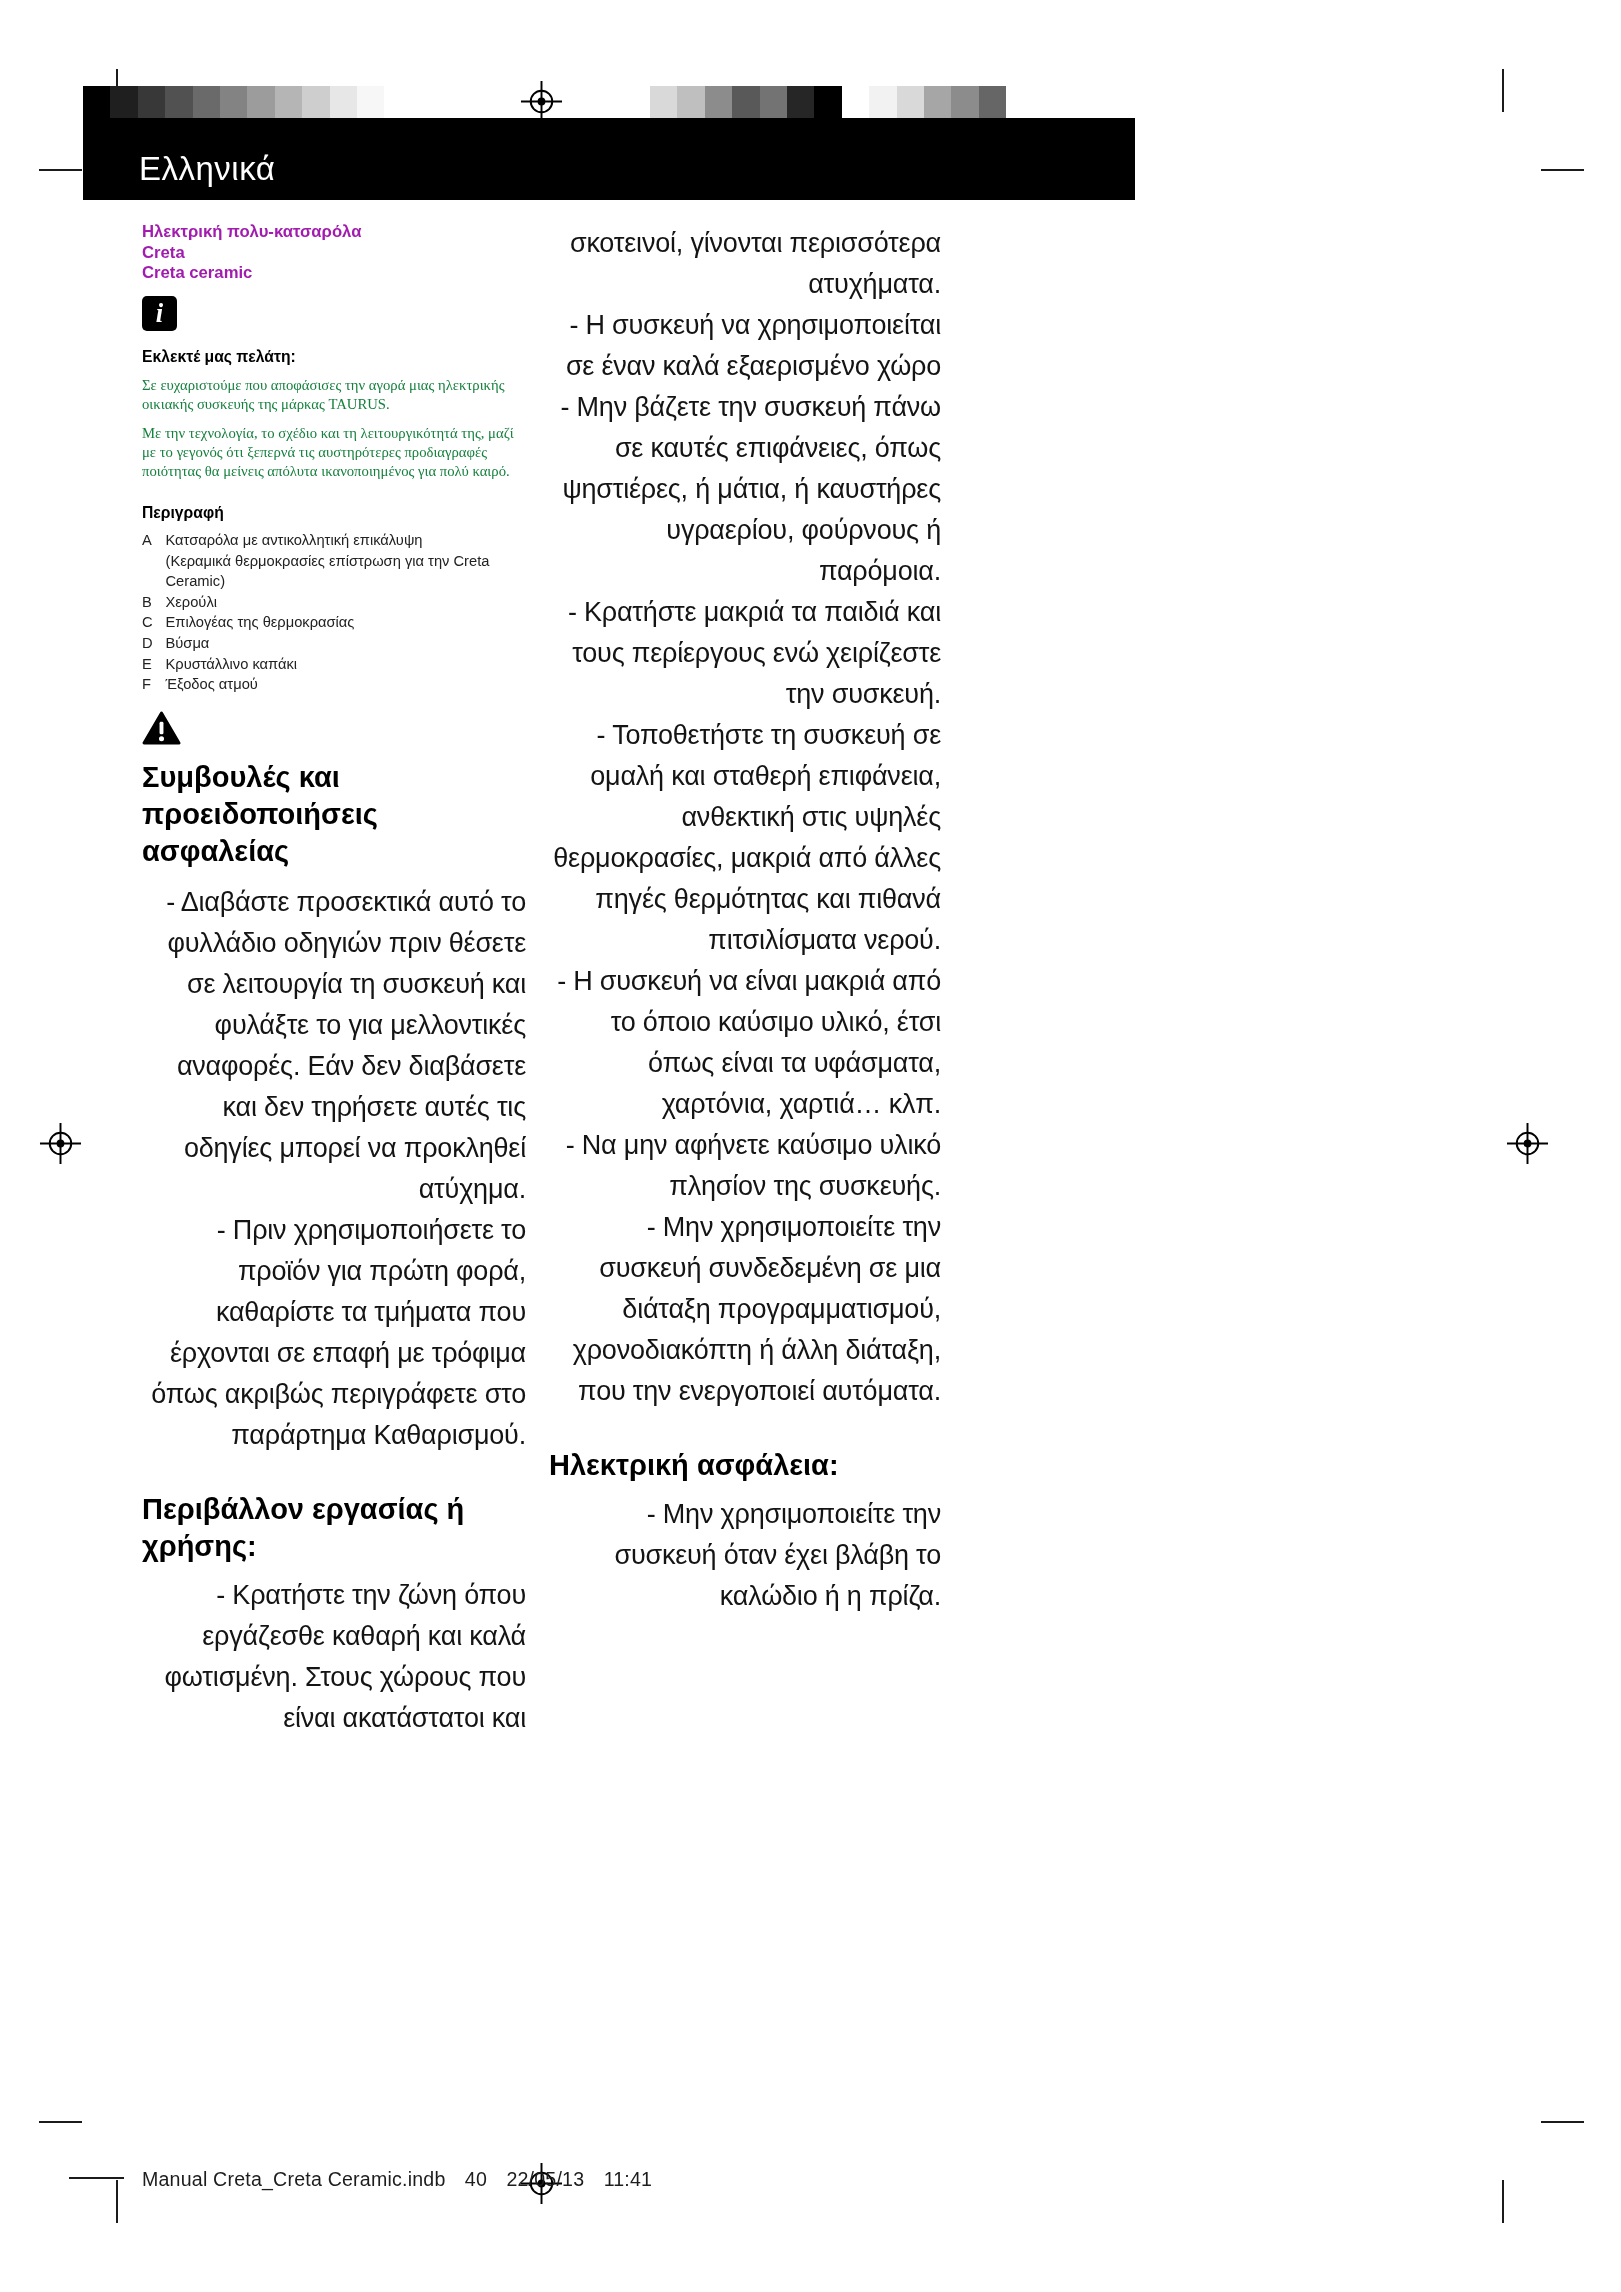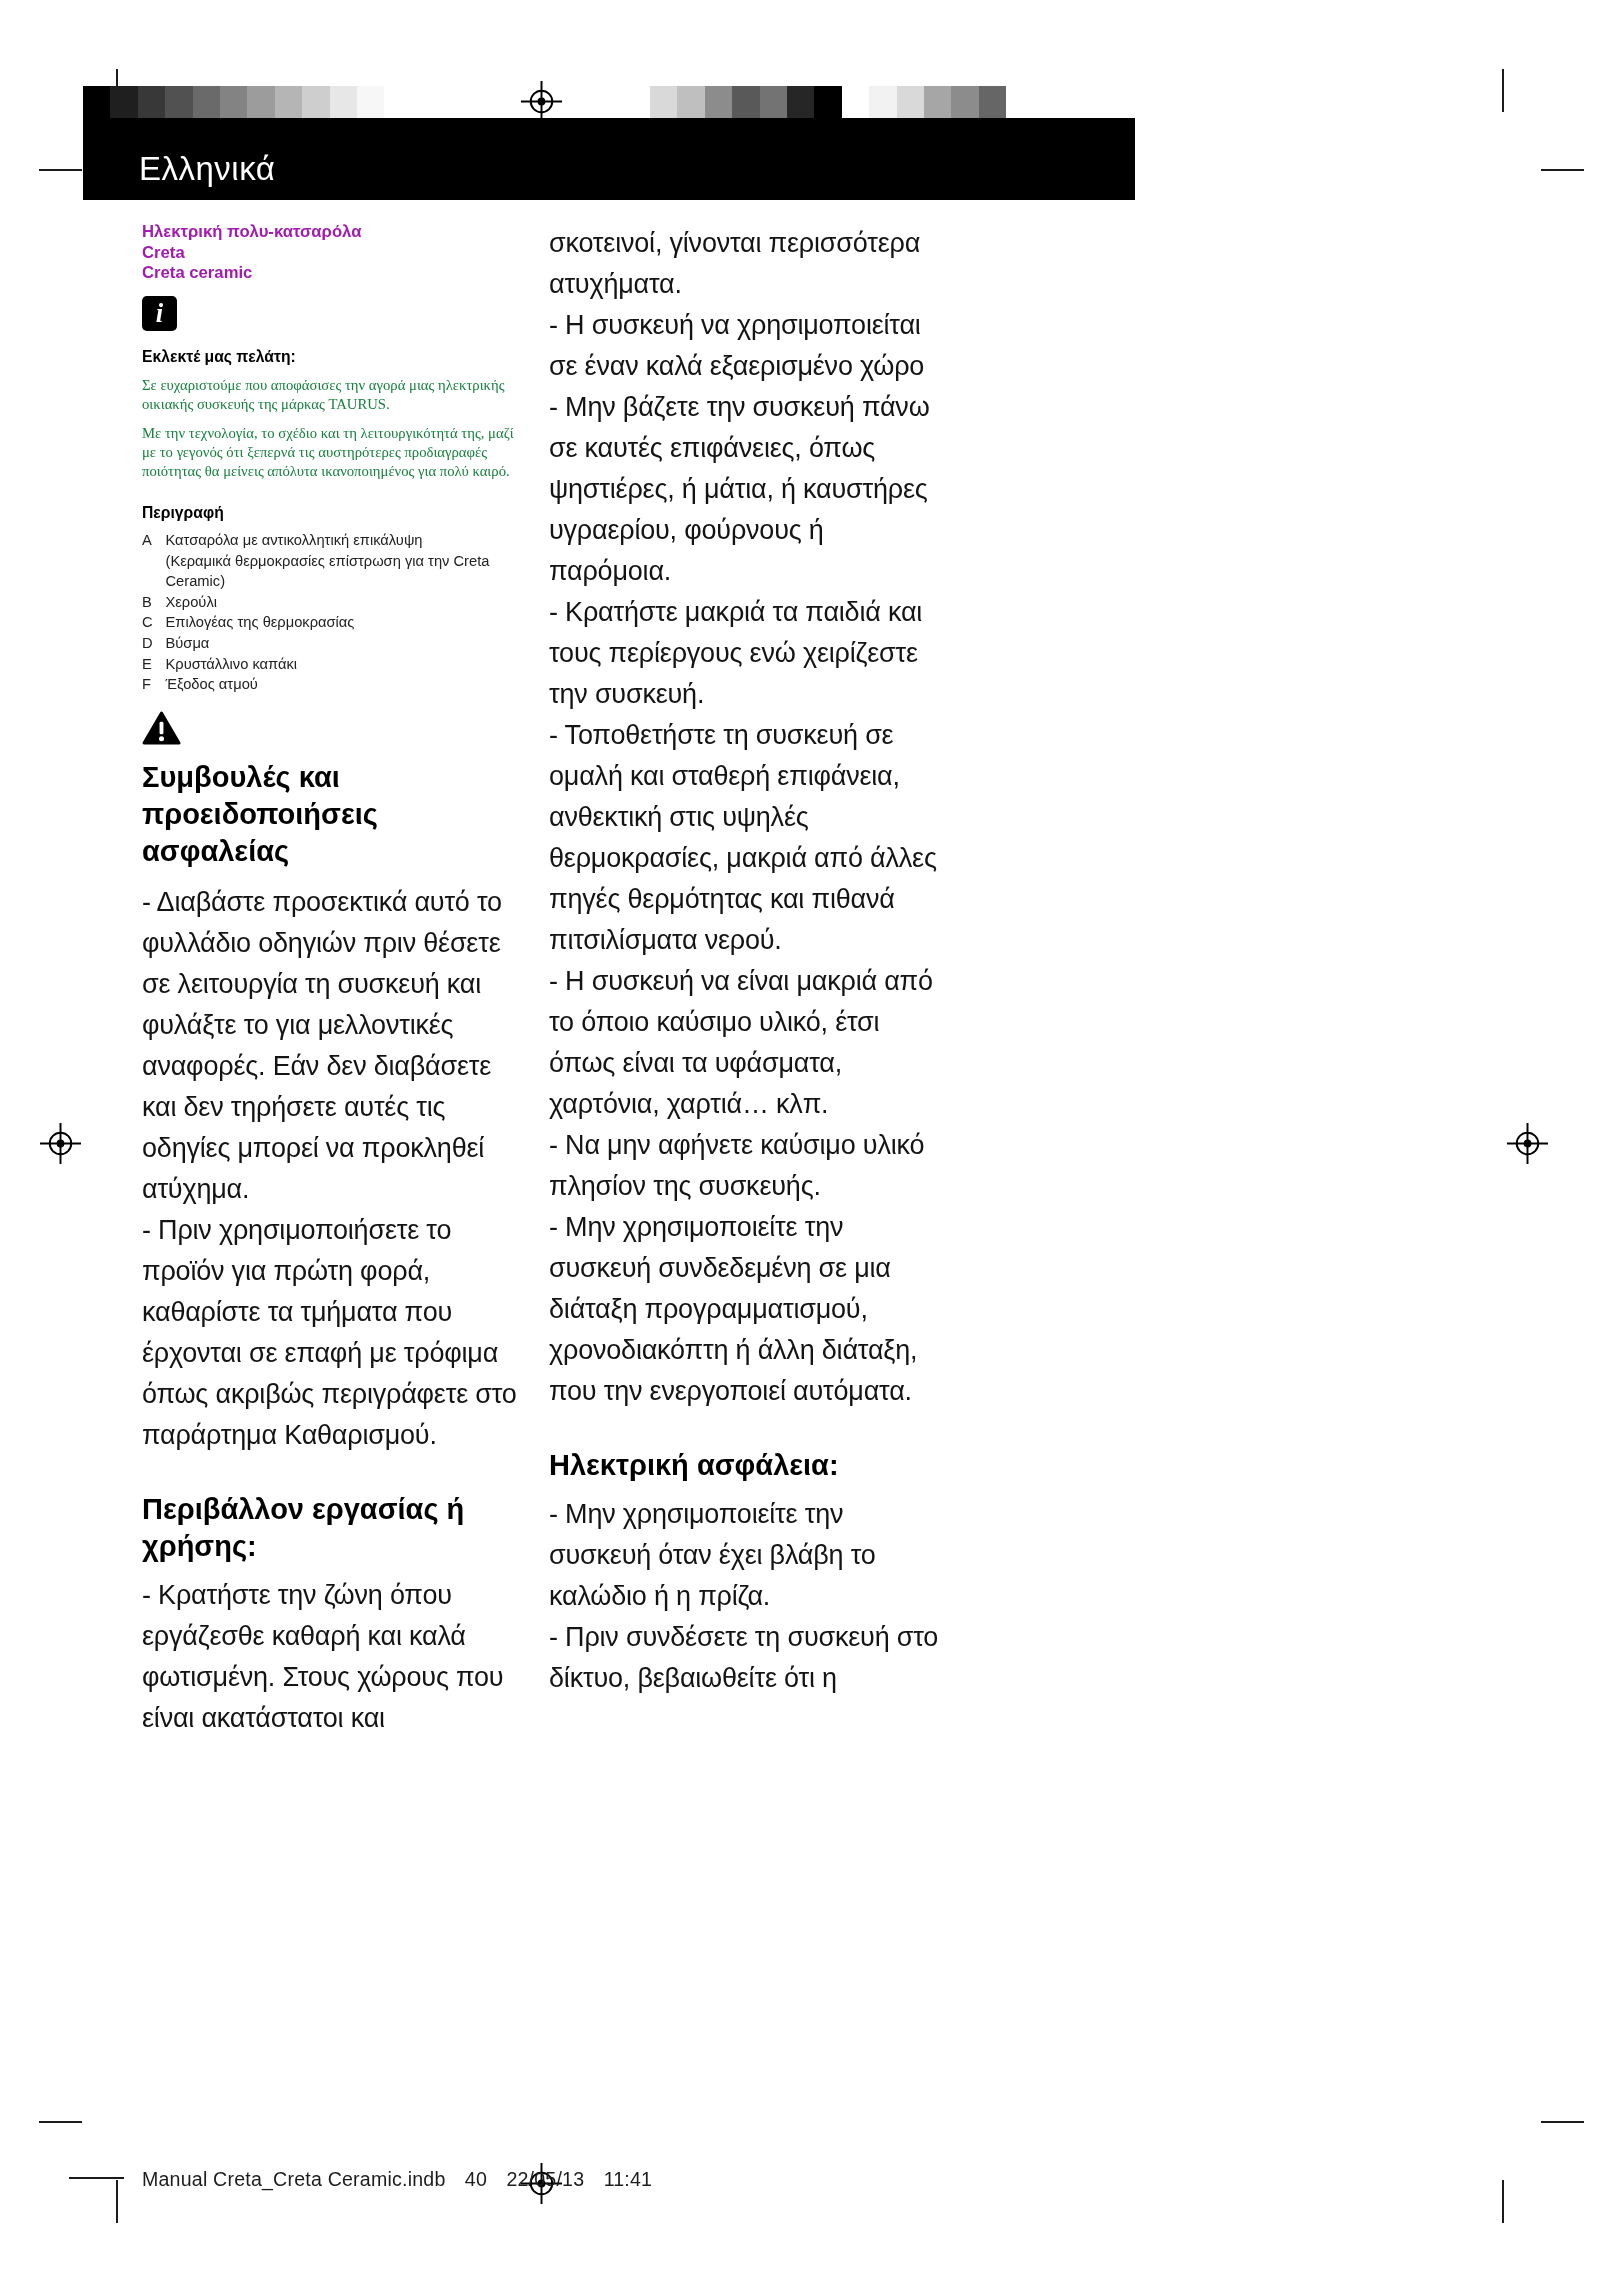--- a/index.html
+++ b/index.html
@@ -45,21 +45,21 @@
   .desc-title { margin-top: 23.5px; font-size: 15.7px; font-weight: 700; color: #000; }
   .desc-list { margin-top: 7.8px; }
   .desc-row { display: flex; font-size: 14.7px; line-height: 20.6px; color: #222; }
   .desc-key { width: 23.5px; flex: 0 0 23.5px; }
 
   .warning-wrap { margin-top: 15.7px; }
 
   .h1 { margin: 9.8px 0 0; font-size: 29px; line-height: 37px; font-weight: 700; color: #000; }
   .h2 { margin: 35px 0 9.8px; font-size: 29px; line-height: 37px; font-weight: 700; color: #000; }
   .body-block { margin-top: 11.8px; }
-  .bodyp { margin: 0; font-size: 27px; line-height: 41px; letter-spacing: -0.2px; color: #141414; }
+  .bodyp { margin: 0; font-size: 27px; line-height: 41px; letter-spacing: -0.2px; color: #141414; text-align: right; }
 
   .footer { position: absolute; left: 142px; top: 2168px; font-size: 19.6px; color: #1d1d1d; letter-spacing: 0.2px; white-space: nowrap; }
   .footer span { margin-right: 13.7px; }
 </style>
 </head>
 <body>
 
 <div class="page">
 
   <div class="crop-v" style="left:116px; top:69px;"></div>
@@ -211,21 +211,20 @@
     <p class="bodyp">- Η συσκευή να χρησιμοποιείται σε έναν καλά εξαερισμένο χώρο</p>
     <p class="bodyp">- Μην βάζετε την συσκευή πάνω σε καυτές επιφάνειες, όπως ψηστιέρες, ή μάτια, ή καυστήρες υγραερίου, φούρνους ή παρόμοια.</p>
     <p class="bodyp">- Κρατήστε μακριά τα παιδιά και τους περίεργους ενώ χειρίζεστε την συσκευή.</p>
     <p class="bodyp">- Τοποθετήστε τη συσκευή σε ομαλή και σταθερή επιφάνεια, ανθεκτική στις υψηλές θερμοκρασίες, μακριά από άλλες πηγές θερμότητας και πιθανά πιτσιλίσματα νερού.</p>
     <p class="bodyp">- Η συσκευή να είναι μακριά από το όποιο καύσιμο υλικό, έτσι όπως είναι τα υφάσματα, χαρτόνια, χαρτιά… κλπ.</p>
     <p class="bodyp">- Να μην αφήνετε καύσιμο υλικό πλησίον της συσκευής.</p>
     <p class="bodyp">- Μην χρησιμοποιείτε την συσκευή συνδεδεμένη σε μια διάταξη προγραμματισμού, χρονοδιακόπτη ή άλλη διάταξη, που την ενεργοποιεί αυτόματα.</p>
 
     <h2 class="h2">Ηλεκτρική ασφάλεια:</h2>
     <p class="bodyp">- Μην χρησιμοποιείτε την συσκευή όταν έχει βλάβη το καλώδιο ή η πρίζα.</p>
-    <p class="bodyp">- Πριν συνδέσετε τη συσκευή στο δίκτυο, βεβαιωθείτε ότι η</p>
   </div>
 
   <div class="footer">
     <span>Manual Creta_Creta Ceramic.indb</span>
     <span>40</span>
     <span>22/05/13</span>
     <span>11:41</span>
   </div>
 
 </div>

